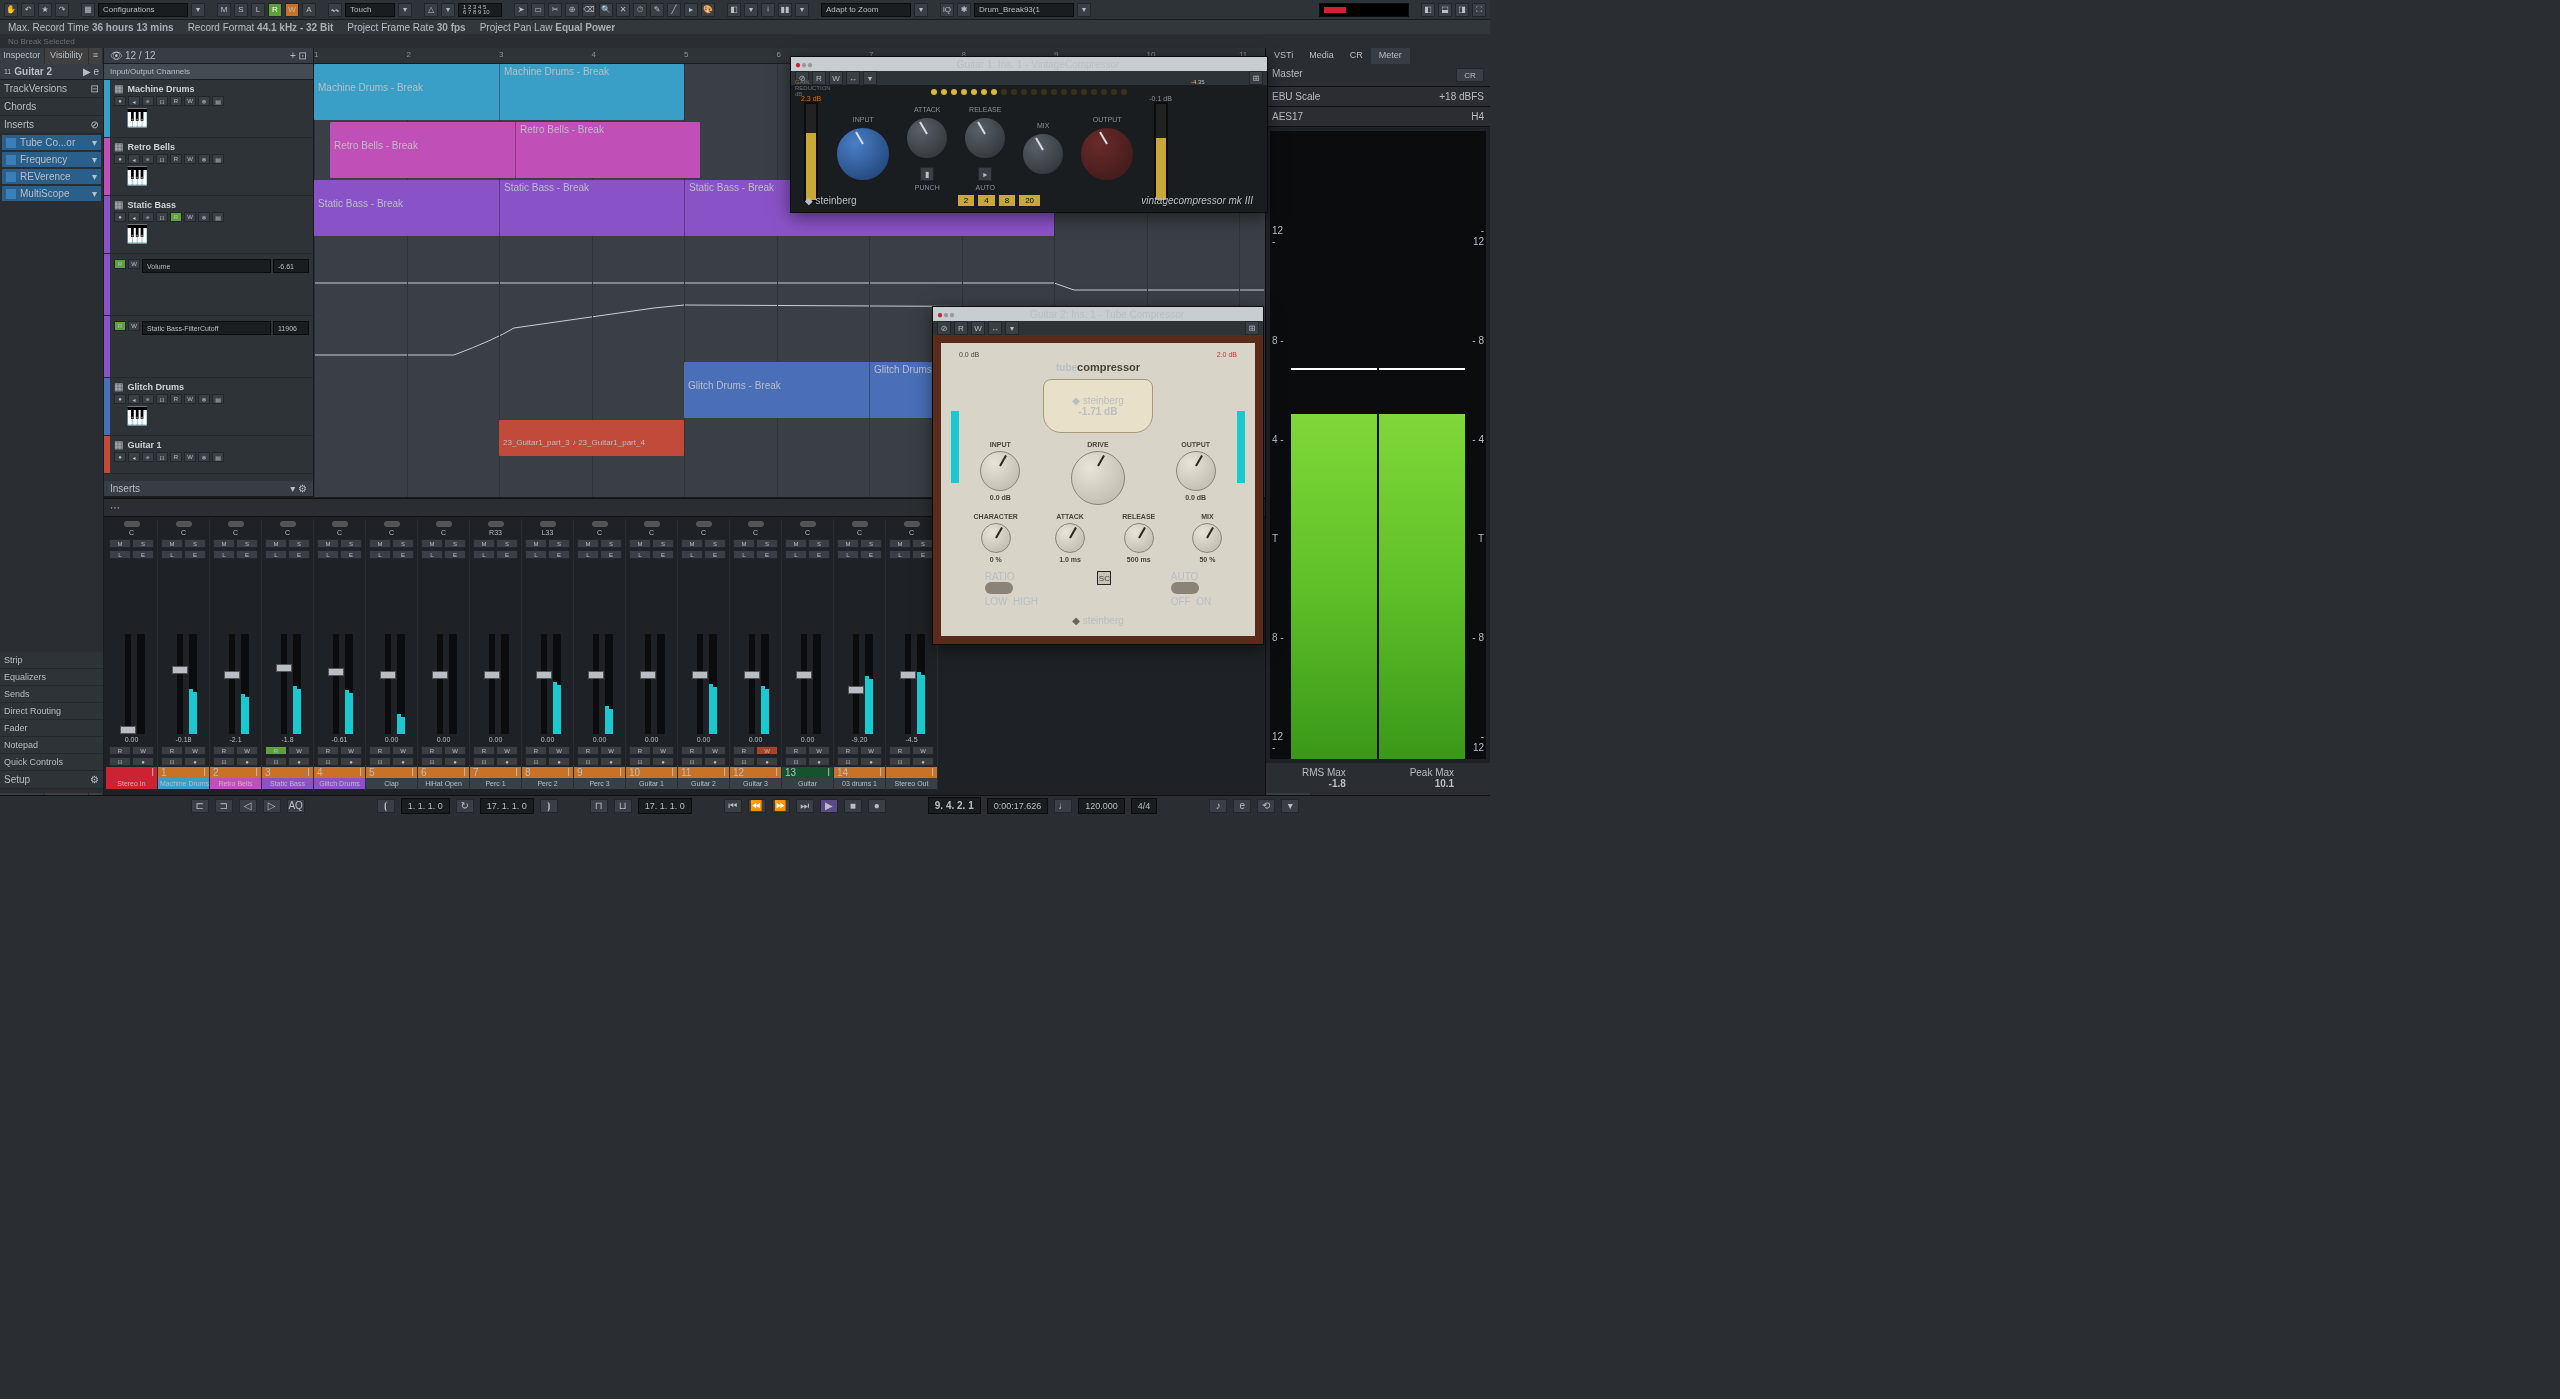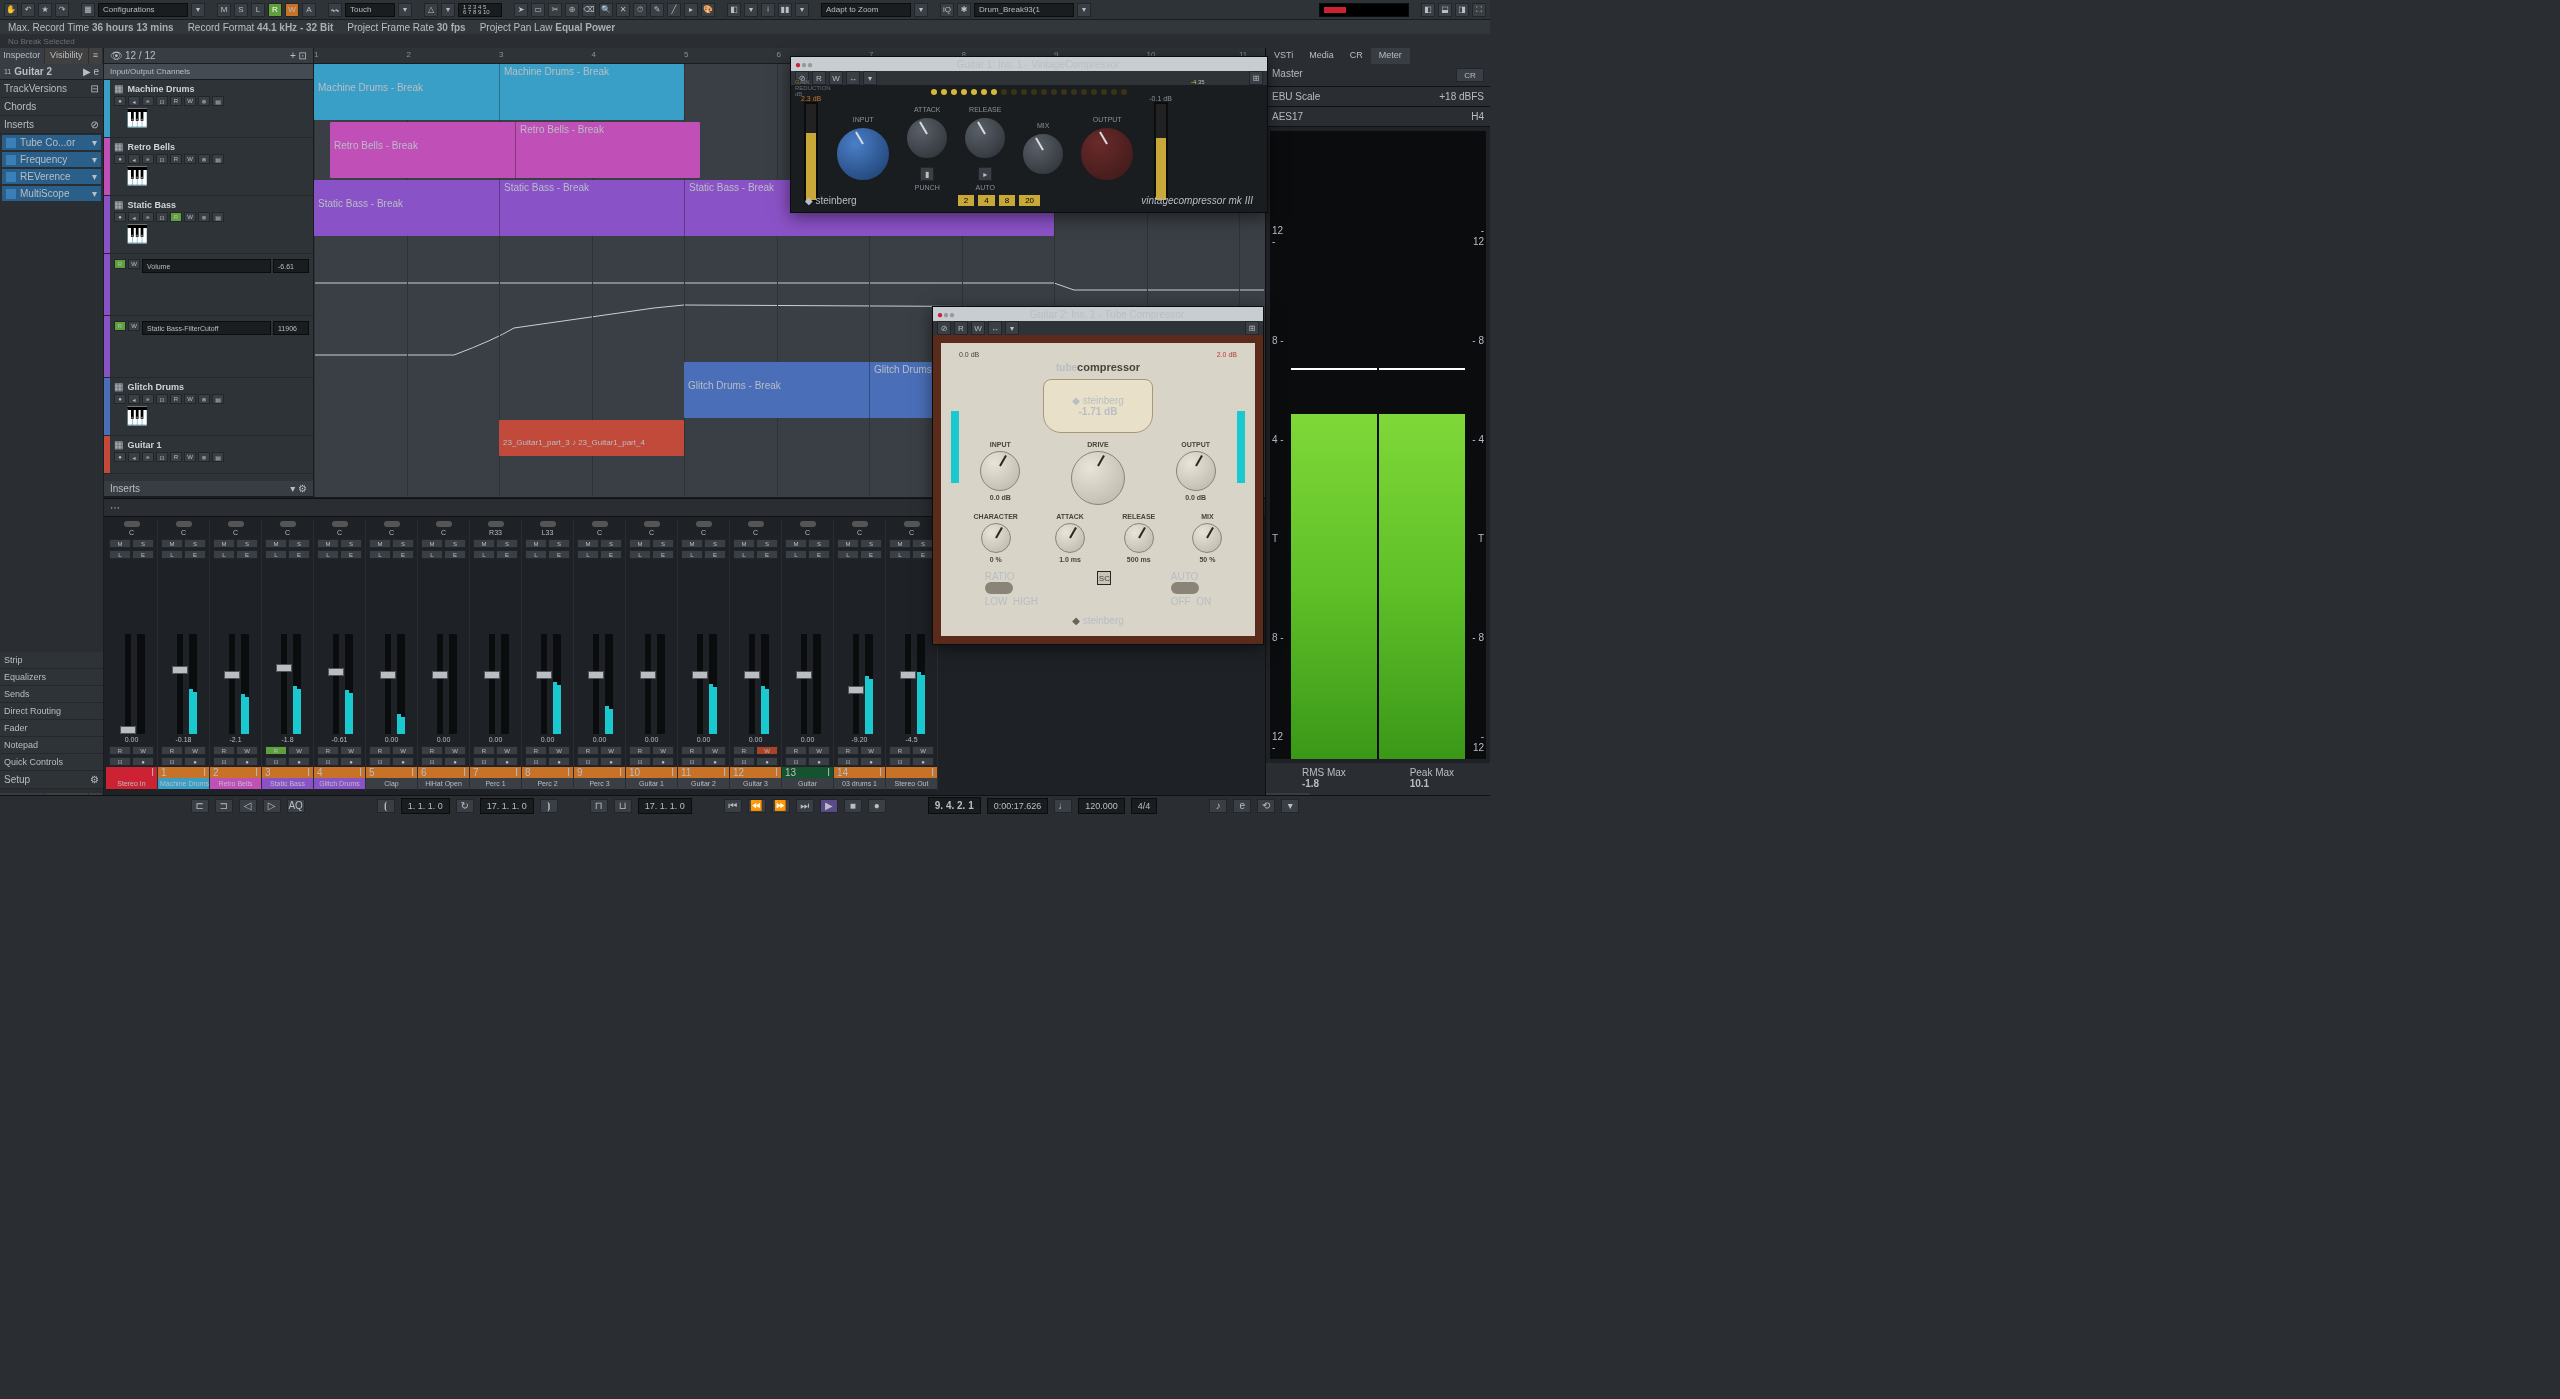--- a/index.html
+++ b/index.html
@@ -64,21 +64,21 @@
 .rtabs{height:16px;display:flex;background:#2a2e33}
 .rtab{padding:2px 8px;font-size:9px;cursor:pointer}
 .rtab.active{background:#383d43}
 .rhdr{padding:4px 6px;font-size:8px;display:flex;justify-content:space-between;background:#2a2e33;border-bottom:1px solid #111}
 .bigmeter{flex:1;background:#0a0c0e;margin:4px;position:relative;display:flex}
 .bmscale{width:20px;display:flex;flex-direction:column;justify-content:space-between;padding:6px 2px;font-size:7px;color:#555}
 .bmbar{flex:1;position:relative;margin:0 1px}
 .bmfill{position:absolute;bottom:0;width:100%;background:linear-gradient(to bottom,#7fd838 0%,#5fc028 50%,#3a9818 100%)}
 .bmt{position:absolute;width:100%;height:2px;background:#fff}
 .rfoot{padding:4px;display:flex;justify-content:space-around;font-size:8px;background:#2a2e33}
-.rfoot div{text-align:left}
+.rfoot div{text-align:right}
 .bbtabs{display:flex;gap:2px}
 .bbtab{padding:2px 8px;font-size:9px;background:#383d43;cursor:pointer}
 .bbtab.active{background:#454b52}
 .transport{position:absolute;bottom:0;height:20px;left:0;right:0;background:#2a2e33;display:flex;align-items:center;justify-content:center;gap:6px;border-top:1px solid #111}
 .tpbtn{width:18px;height:14px;background:#3a3f45;border:1px solid #22262a;display:flex;align-items:center;justify-content:center;cursor:pointer}
 .tpbtn.play{background:#5a4a8a}
 .tpfield{background:#1a1d20;padding:2px 6px;font-size:9px;border:1px solid #0a0c0e}
 .plugin{position:absolute;background:#1e2226;border:1px solid #0a0c0e;box-shadow:0 4px 16px rgba(0,0,0,.5);z-index:100}
 .plhdr{height:14px;background:#c8cdd2;display:flex;align-items:center;padding:0 4px;font-size:8px;color:#333}
 .plbar{height:14px;background:#2e3338;display:flex;align-items:center;gap:3px;padding:0 4px}

